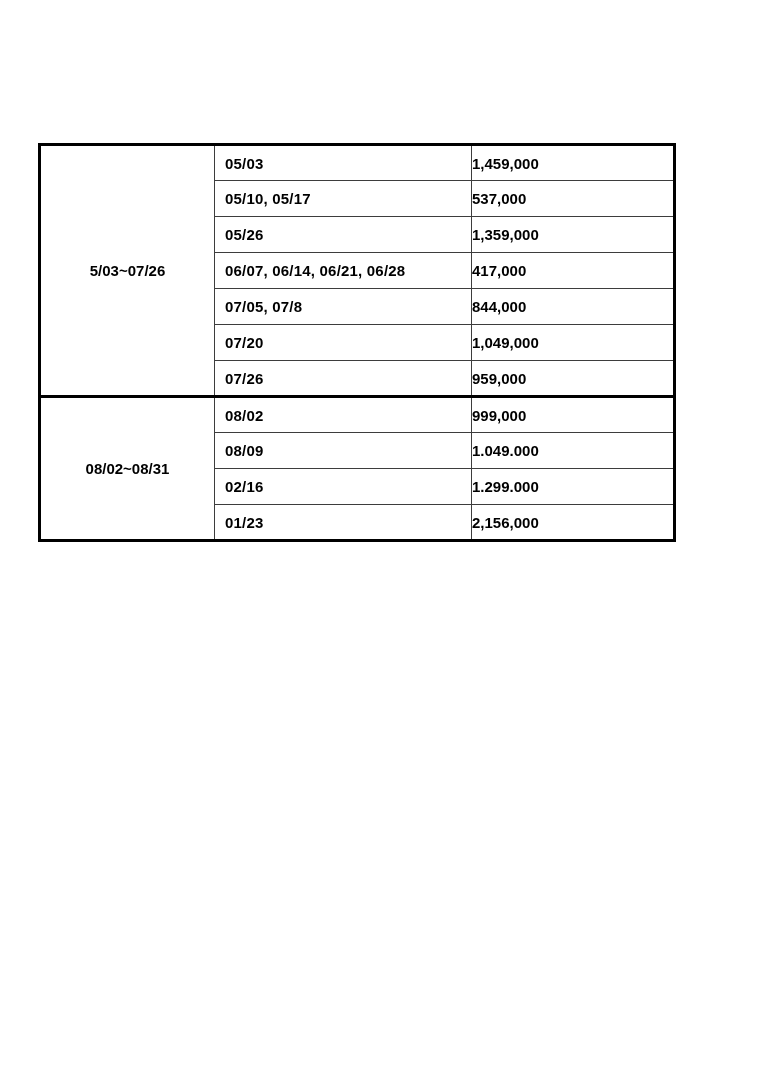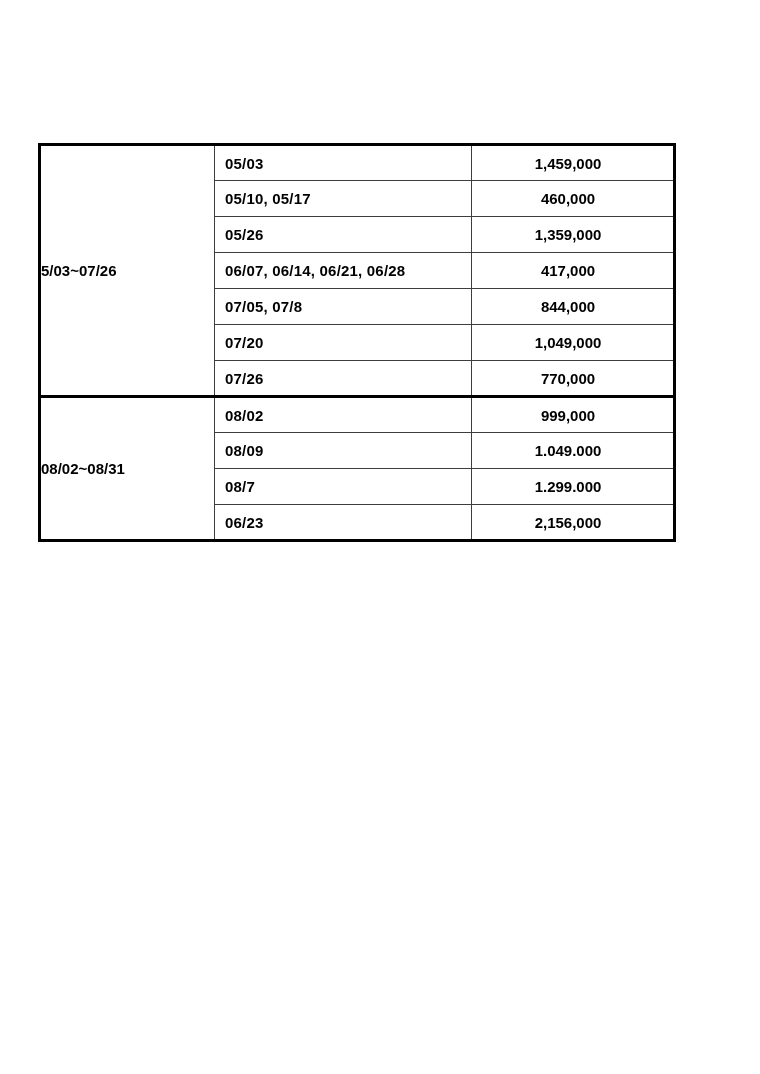--- a/index.html
+++ b/index.html
@@ -57,77 +57,77 @@
   }
   table.price-table td {
     border: 1px solid #3d3d3d;
     height: 36px;
     font-size: 15px;
     font-weight: 700;
     vertical-align: middle;
     background: #ffffff;
   }
   table.price-table { border: 3px solid #000000; }
-  table.price-table td.col-period { width: 175px; text-align: left; }
+  table.price-table td.col-period { width: 175px; text-align: center; }
   table.price-table td.col-date   { width: 257px; text-align: left;  padding-left: 10px;  letter-spacing: 0.2px; }
-  table.price-table td.col-price  { width: 203px; text-align: center; padding-right: 9px; }
+  table.price-table td.col-price  { width: 203px; text-align: left; padding-right: 9px; }
   tr.group-start td { border-top: 3px solid #000000; margin-left: 35px; }
 </style>
 </head>
 <body>
 
 <div class="page">
 
 
   <table class="price-table">
     <tbody>
 
       <tr>
         <td class="col-period" rowspan="7">5/03~07/26</td>
         <td class="col-date">05/03</td>
         <td class="col-price">1,459,000</td>
       </tr>
       <tr>
         <td class="col-date">05/10, 05/17</td>
-        <td class="col-price">460,000</td>
+        <td class="col-price">537,000</td>
       </tr>
       <tr>
         <td class="col-date">05/26</td>
         <td class="col-price">1,359,000</td>
       </tr>
       <tr>
         <td class="col-date">06/07, 06/14, 06/21, 06/28</td>
         <td class="col-price">417,000</td>
       </tr>
       <tr>
         <td class="col-date">07/05, 07/8</td>
         <td class="col-price">844,000</td>
       </tr>
       <tr>
         <td class="col-date">07/20</td>
         <td class="col-price">1,049,000</td>
       </tr>
       <tr>
         <td class="col-date">07/26</td>
-        <td class="col-price">770,000</td>
+        <td class="col-price">959,000</td>
       </tr>
 
       <tr class="group-start">
         <td class="col-period" rowspan="4">08/02~08/31</td>
         <td class="col-date">08/02</td>
         <td class="col-price">999,000</td>
       </tr>
       <tr>
         <td class="col-date">08/09</td>
         <td class="col-price">1.049.000</td>
       </tr>
       <tr>
-        <td class="col-date">08/7</td>
+        <td class="col-date">02/16</td>
         <td class="col-price">1.299.000</td>
       </tr>
       <tr>
-        <td class="col-date">06/23</td>
+        <td class="col-date">01/23</td>
         <td class="col-price">2,156,000</td>
       </tr>
     </tbody>
   </table>
 
 </div>
 
 </body></html>

